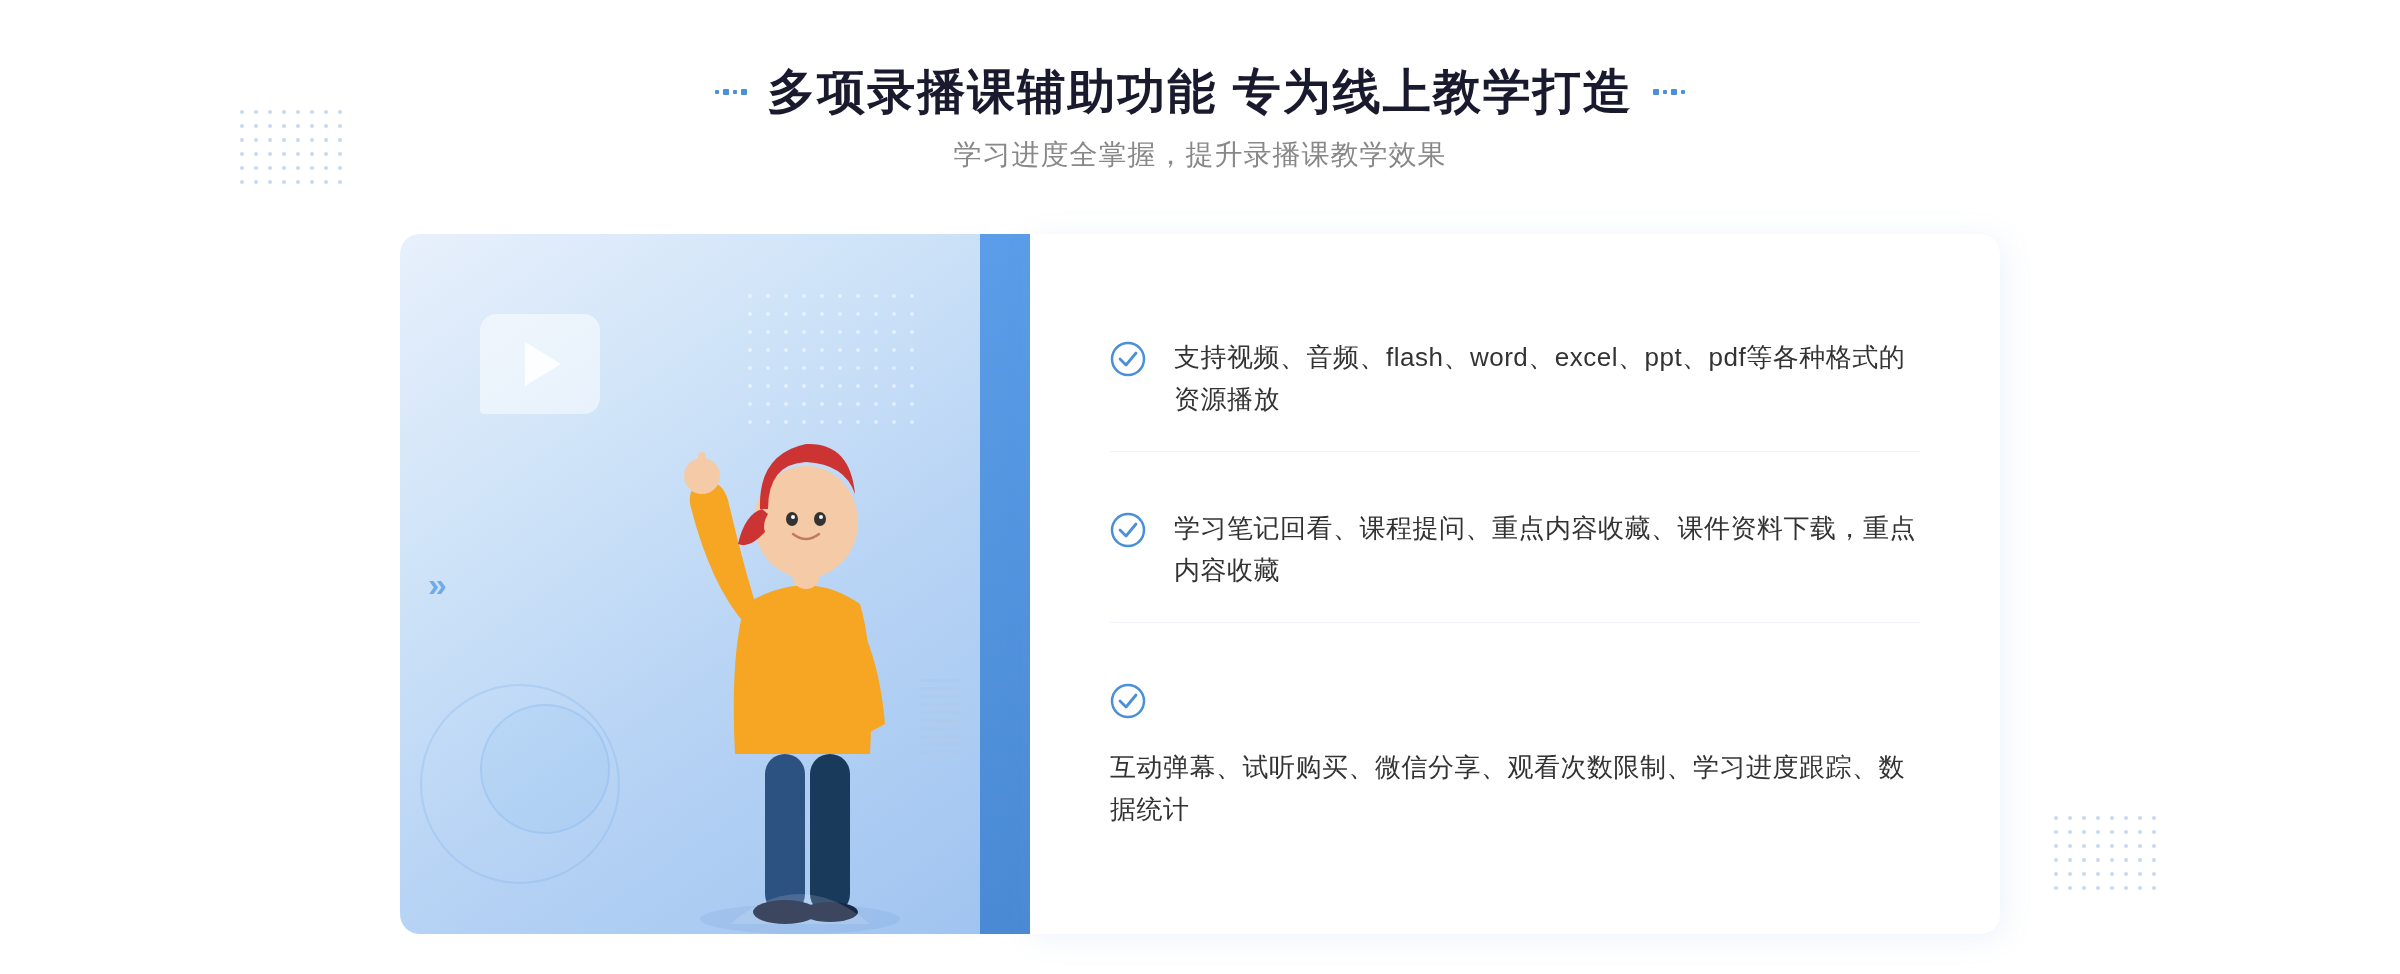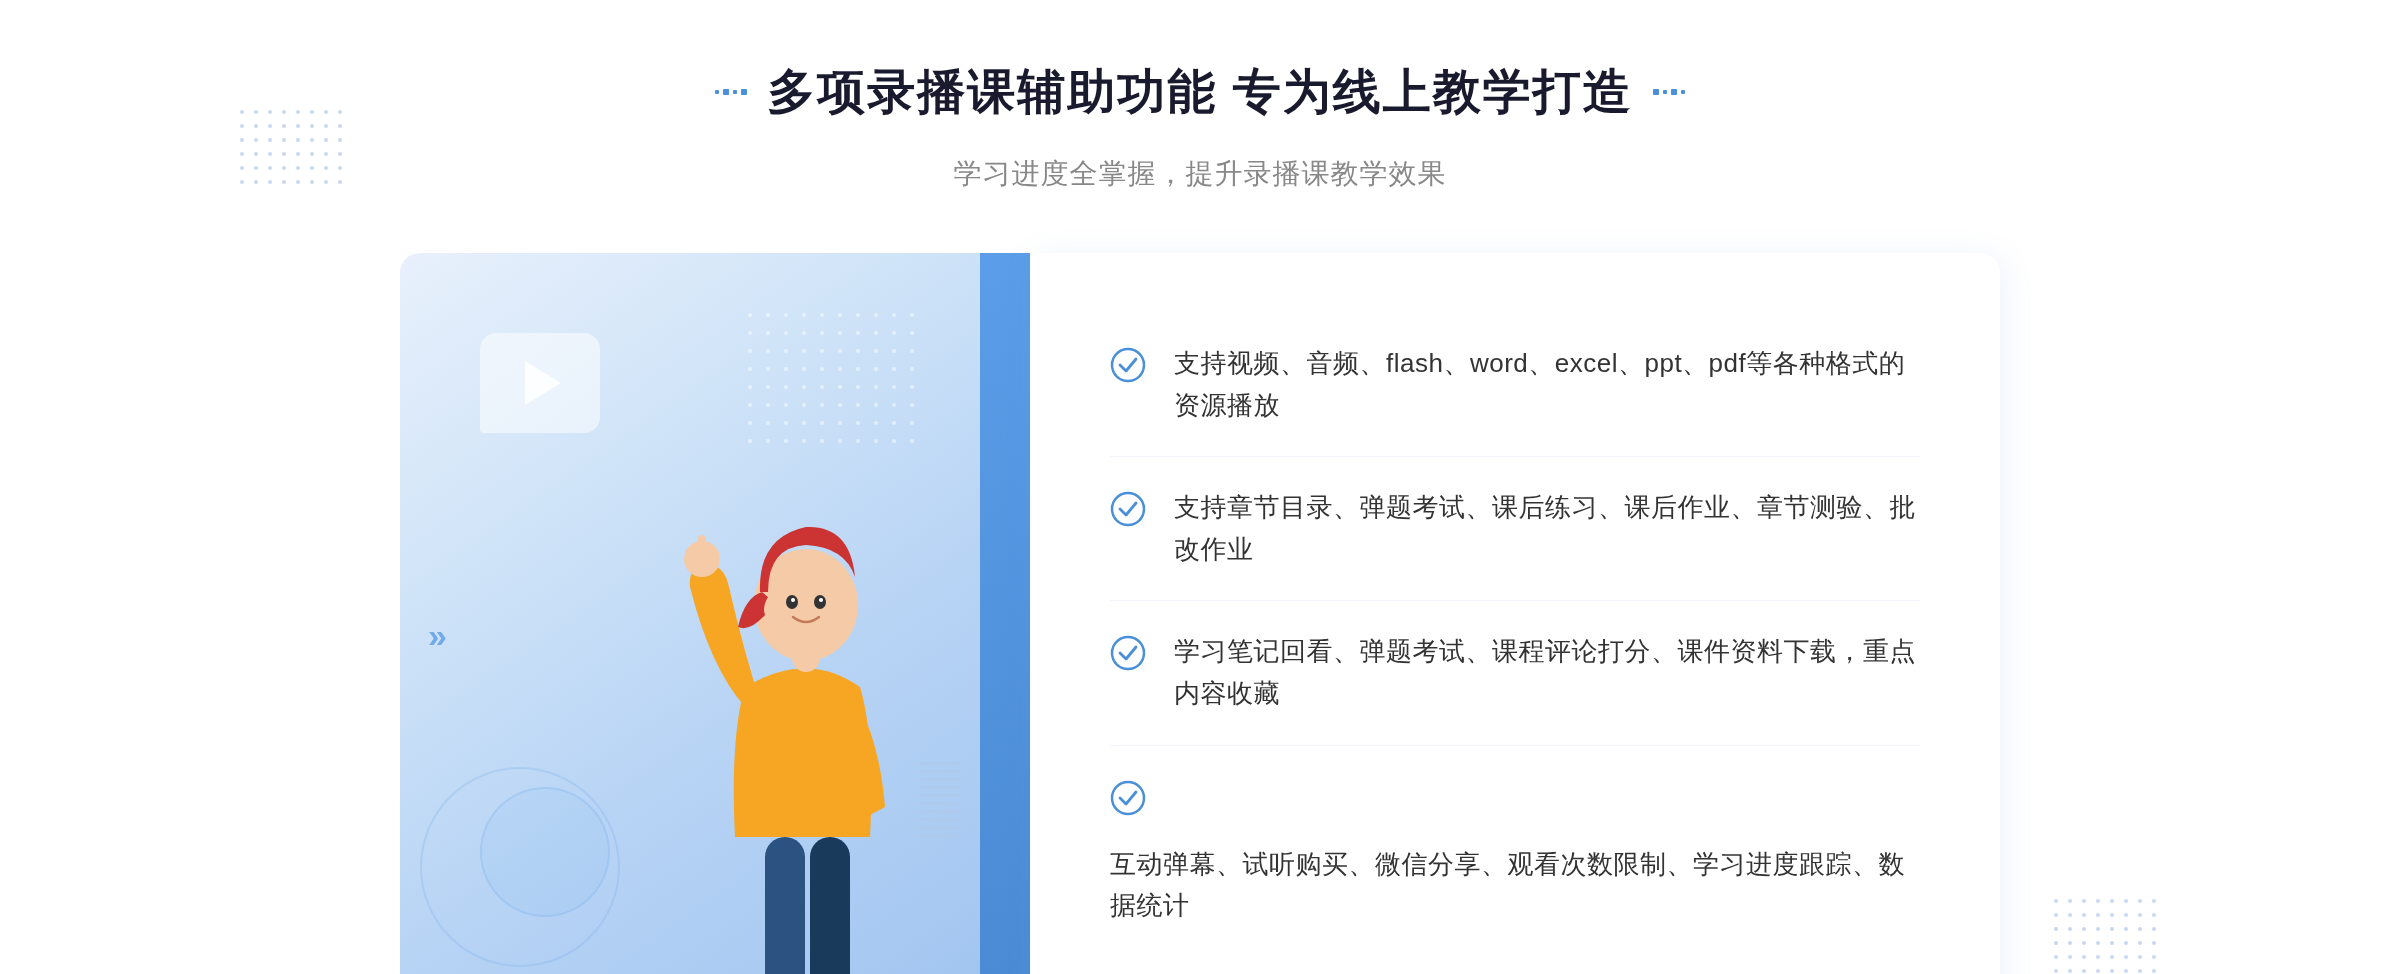--- a/index.html
+++ b/index.html
@@ -60,21 +60,21 @@
       text-align: center;
       margin-bottom: 60px;
       position: relative;
     }
 
     .header-title-row {
       display: flex;
       align-items: center;
       justify-content: space-between;
       gap: 20px;
-      margin-bottom: 31px;
+      margin-bottom: 12px;
     }
 
     .title-decoration {
       display: flex;
       align-items: center;
       gap: 4px;
     }
 
     .title-decoration .dec-dot {
       width: 6px;
@@ -535,38 +535,29 @@
       <div class="feature-item">
         <div class="check-icon">
           <svg viewBox="0 0 36 36" fill="none" xmlns="http://www.w3.org/2000/svg">
             <circle cx="18" cy="18" r="16" stroke="#4a90d9" stroke-width="2.5"></circle>
             <polyline points="10,18 16,24 26,12" stroke="#4a90d9" stroke-width="2.8" stroke-linecap="round" stroke-linejoin="round"></polyline>
           </svg>
         </div>
         <span class="feature-text">支持视频、音频、flash、word、excel、ppt、pdf等各种格式的资源播放</span>
       </div>
 
+
       <div class="feature-item">
         <div class="check-icon">
           <svg viewBox="0 0 36 36" fill="none" xmlns="http://www.w3.org/2000/svg">
             <circle cx="18" cy="18" r="16" stroke="#4a90d9" stroke-width="2.5"></circle>
             <polyline points="10,18 16,24 26,12" stroke="#4a90d9" stroke-width="2.8" stroke-linecap="round" stroke-linejoin="round"></polyline>
           </svg>
         </div>
-        <span class="feature-text">支持章节目录、弹题考试、课后练习、课后作业、章节测验、批改作业</span>
-      </div>
-
-      <div class="feature-item">
-        <div class="check-icon">
-          <svg viewBox="0 0 36 36" fill="none" xmlns="http://www.w3.org/2000/svg">
-            <circle cx="18" cy="18" r="16" stroke="#4a90d9" stroke-width="2.5"></circle>
-            <polyline points="10,18 16,24 26,12" stroke="#4a90d9" stroke-width="2.8" stroke-linecap="round" stroke-linejoin="round"></polyline>
-          </svg>
-        </div>
-        <span class="feature-text">学习笔记回看、弹题考试、课程评论打分、课件资料下载，重点内容收藏</span>
+        <span class="feature-text">学习笔记回看、课程提问、重点内容收藏、课件资料下载，重点内容收藏</span>
       </div>
 
       <div class="feature-item">
         <div class="check-icon">
           <svg viewBox="0 0 36 36" fill="none" xmlns="http://www.w3.org/2000/svg">
             <circle cx="18" cy="18" r="16" stroke="#4a90d9" stroke-width="2.5"></circle>
             <polyline points="10,18 16,24 26,12" stroke="#4a90d9" stroke-width="2.8" stroke-linecap="round" stroke-linejoin="round"></polyline>
           </svg>
         </div>
         <span class="feature-text">互动弹幕、试听购买、微信分享、观看次数限制、学习进度跟踪、数据统计</span>

